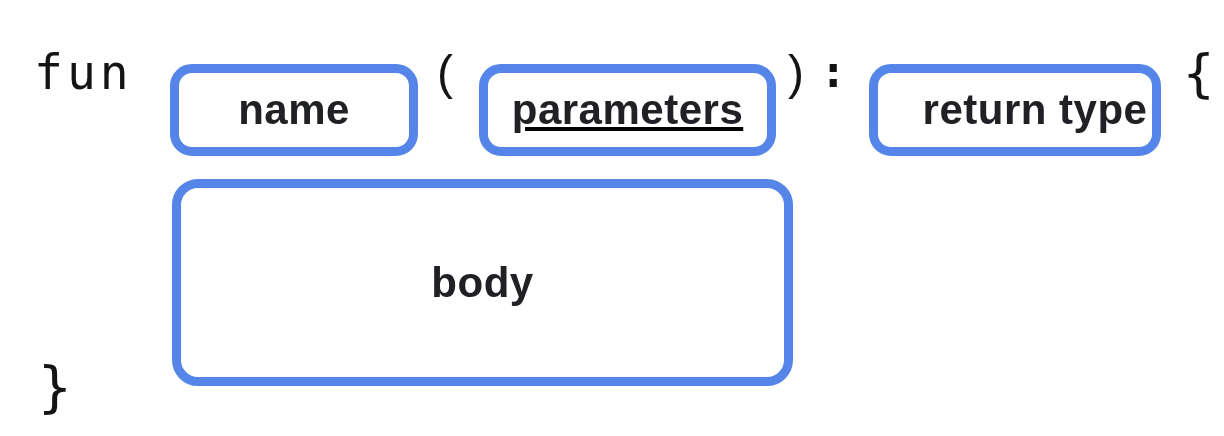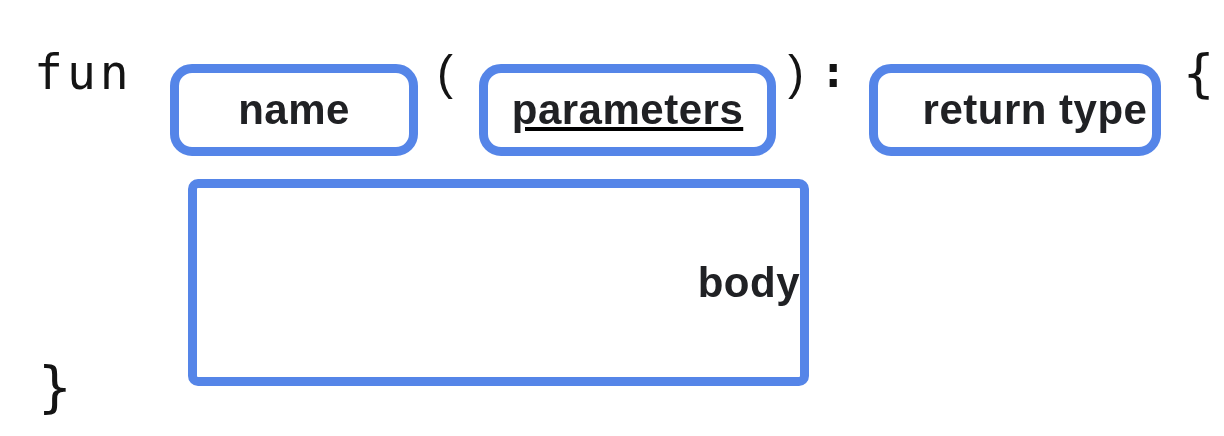--- a/index.html
+++ b/index.html
@@ -50,21 +50,21 @@
   .box .label {
     font-weight: 700;
     font-size: 42px;
     color: var(--label-color);
     letter-spacing: 0.5px;
     white-space: nowrap;
   }
   .box-name   { left: 170px; top: 22px; width: 248px; height: 92px; }
   .box-params { left: 479px; top: 22px; width: 297px; height: 92px; text-decoration: underline; }
   .box-return { left: 869px; top: 22px; width: 292px; height: 92px; padding-left: 40px; }
-  .box-body   { left: 188px; top: 137px; width: 621px; height: 207px; border-radius: 10px; justify-content: flex-end; }
+  .box-body   { left: 172px; top: 137px; width: 621px; height: 207px; border-radius: 26px; }
 </style>
 </head>
 <body>
 
 <div class="canvas">
 
   <span class="code kw">fun</span>
 
   <div class="box box-name">
     <span class="label">name</span>

